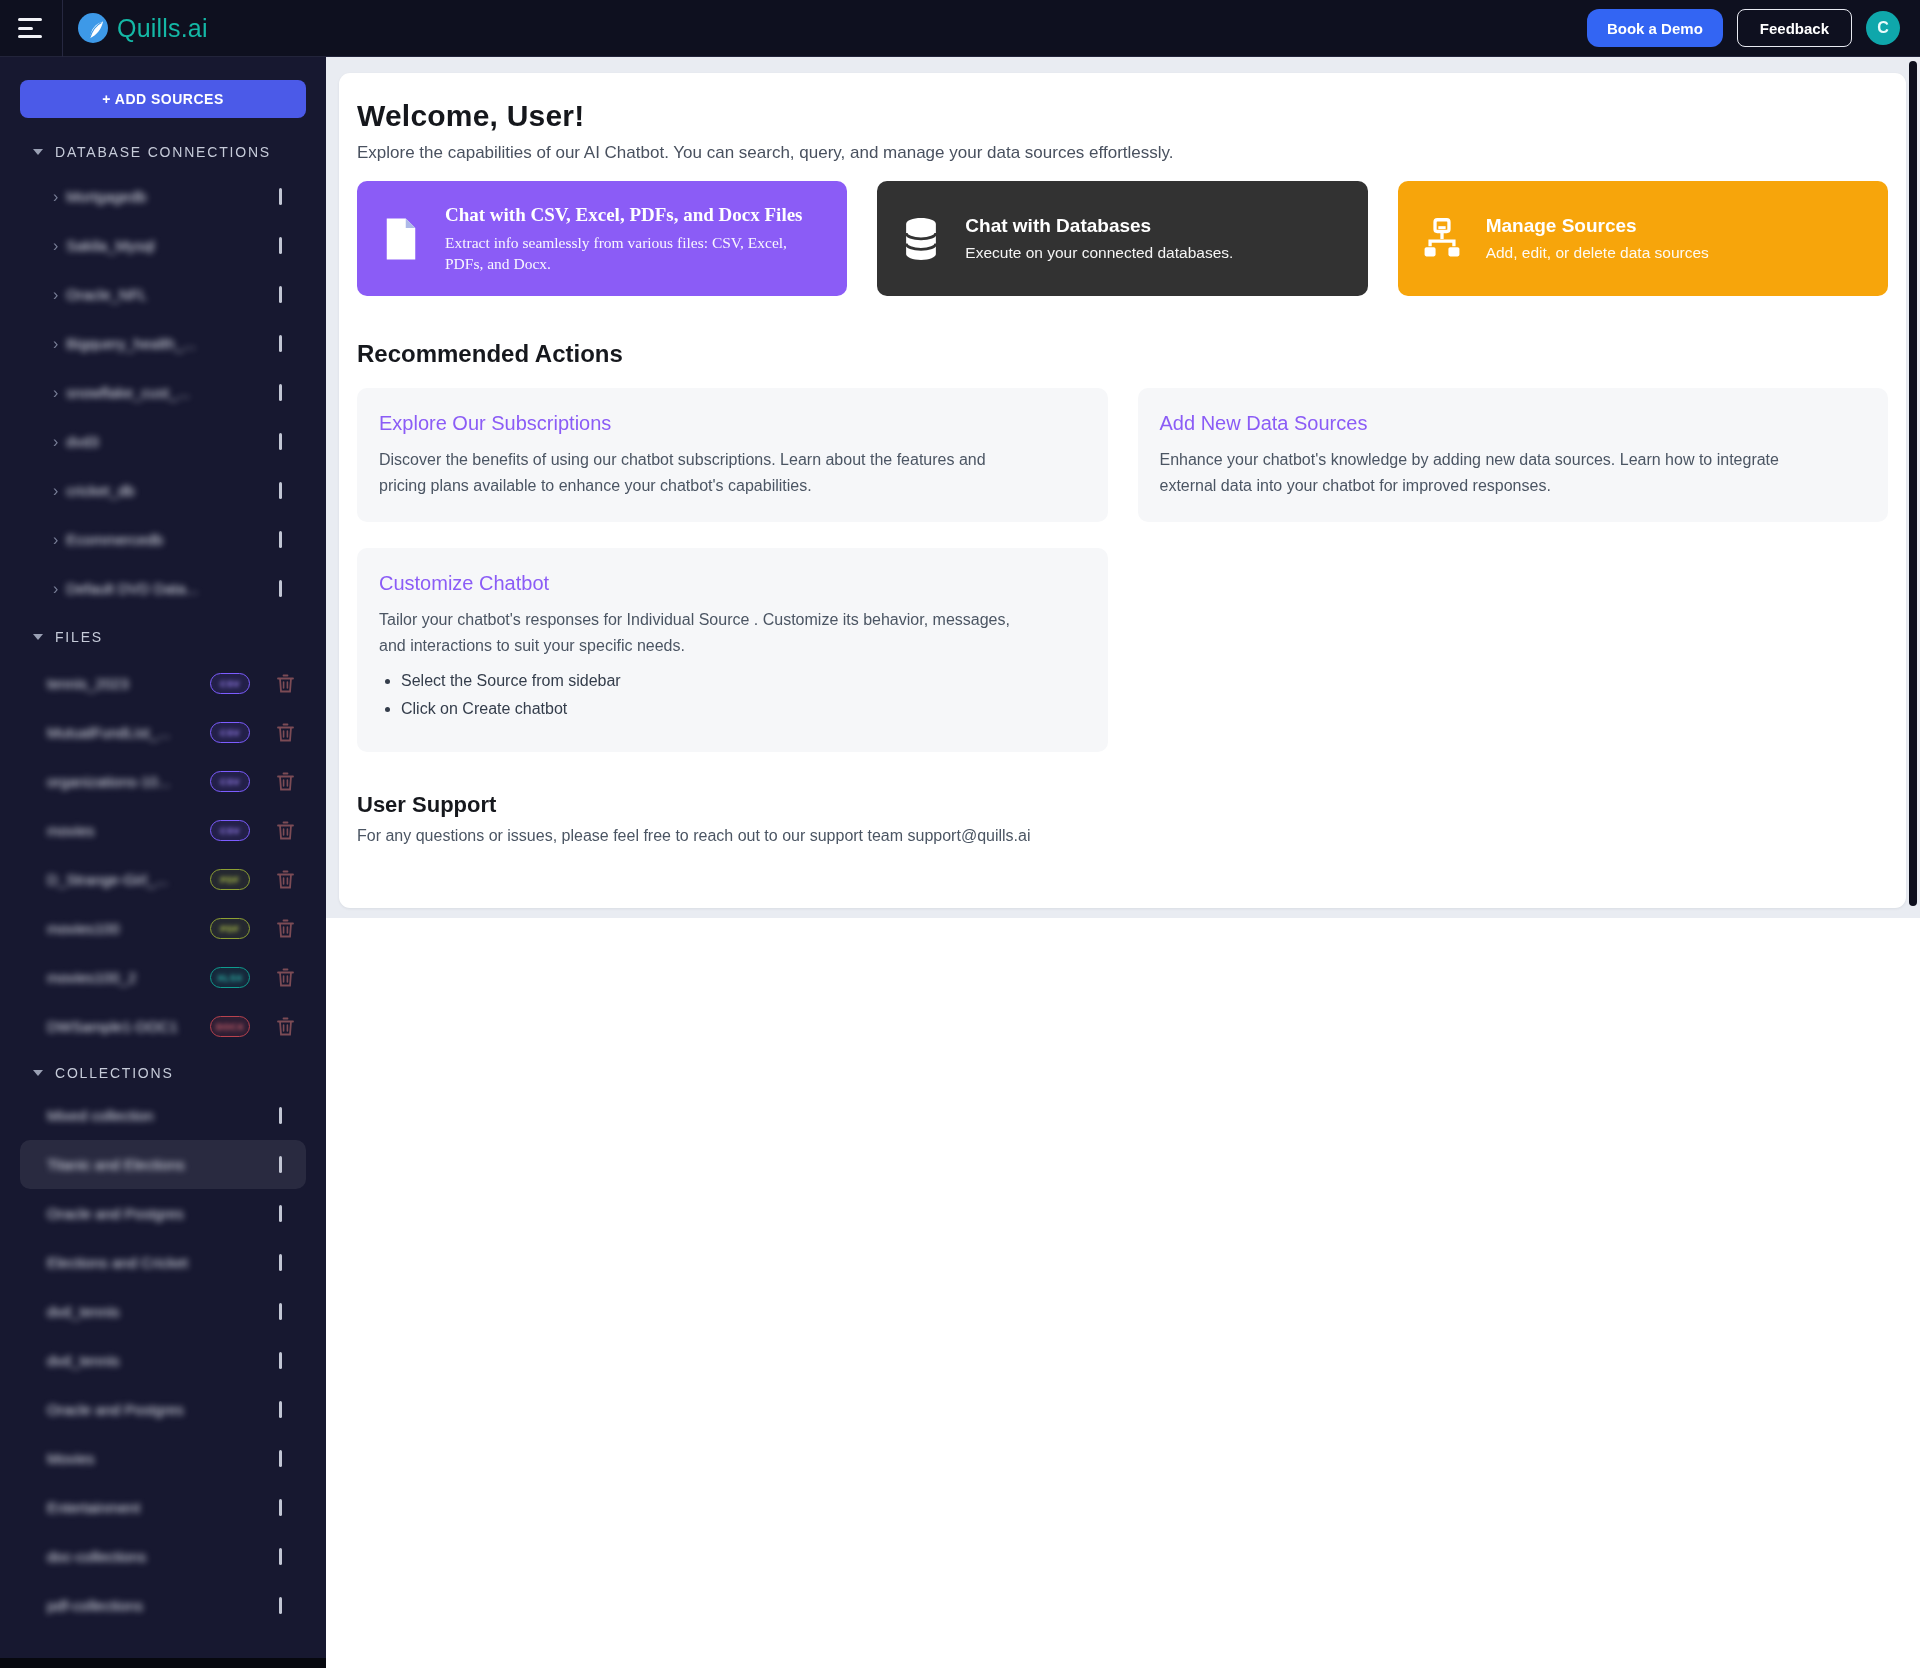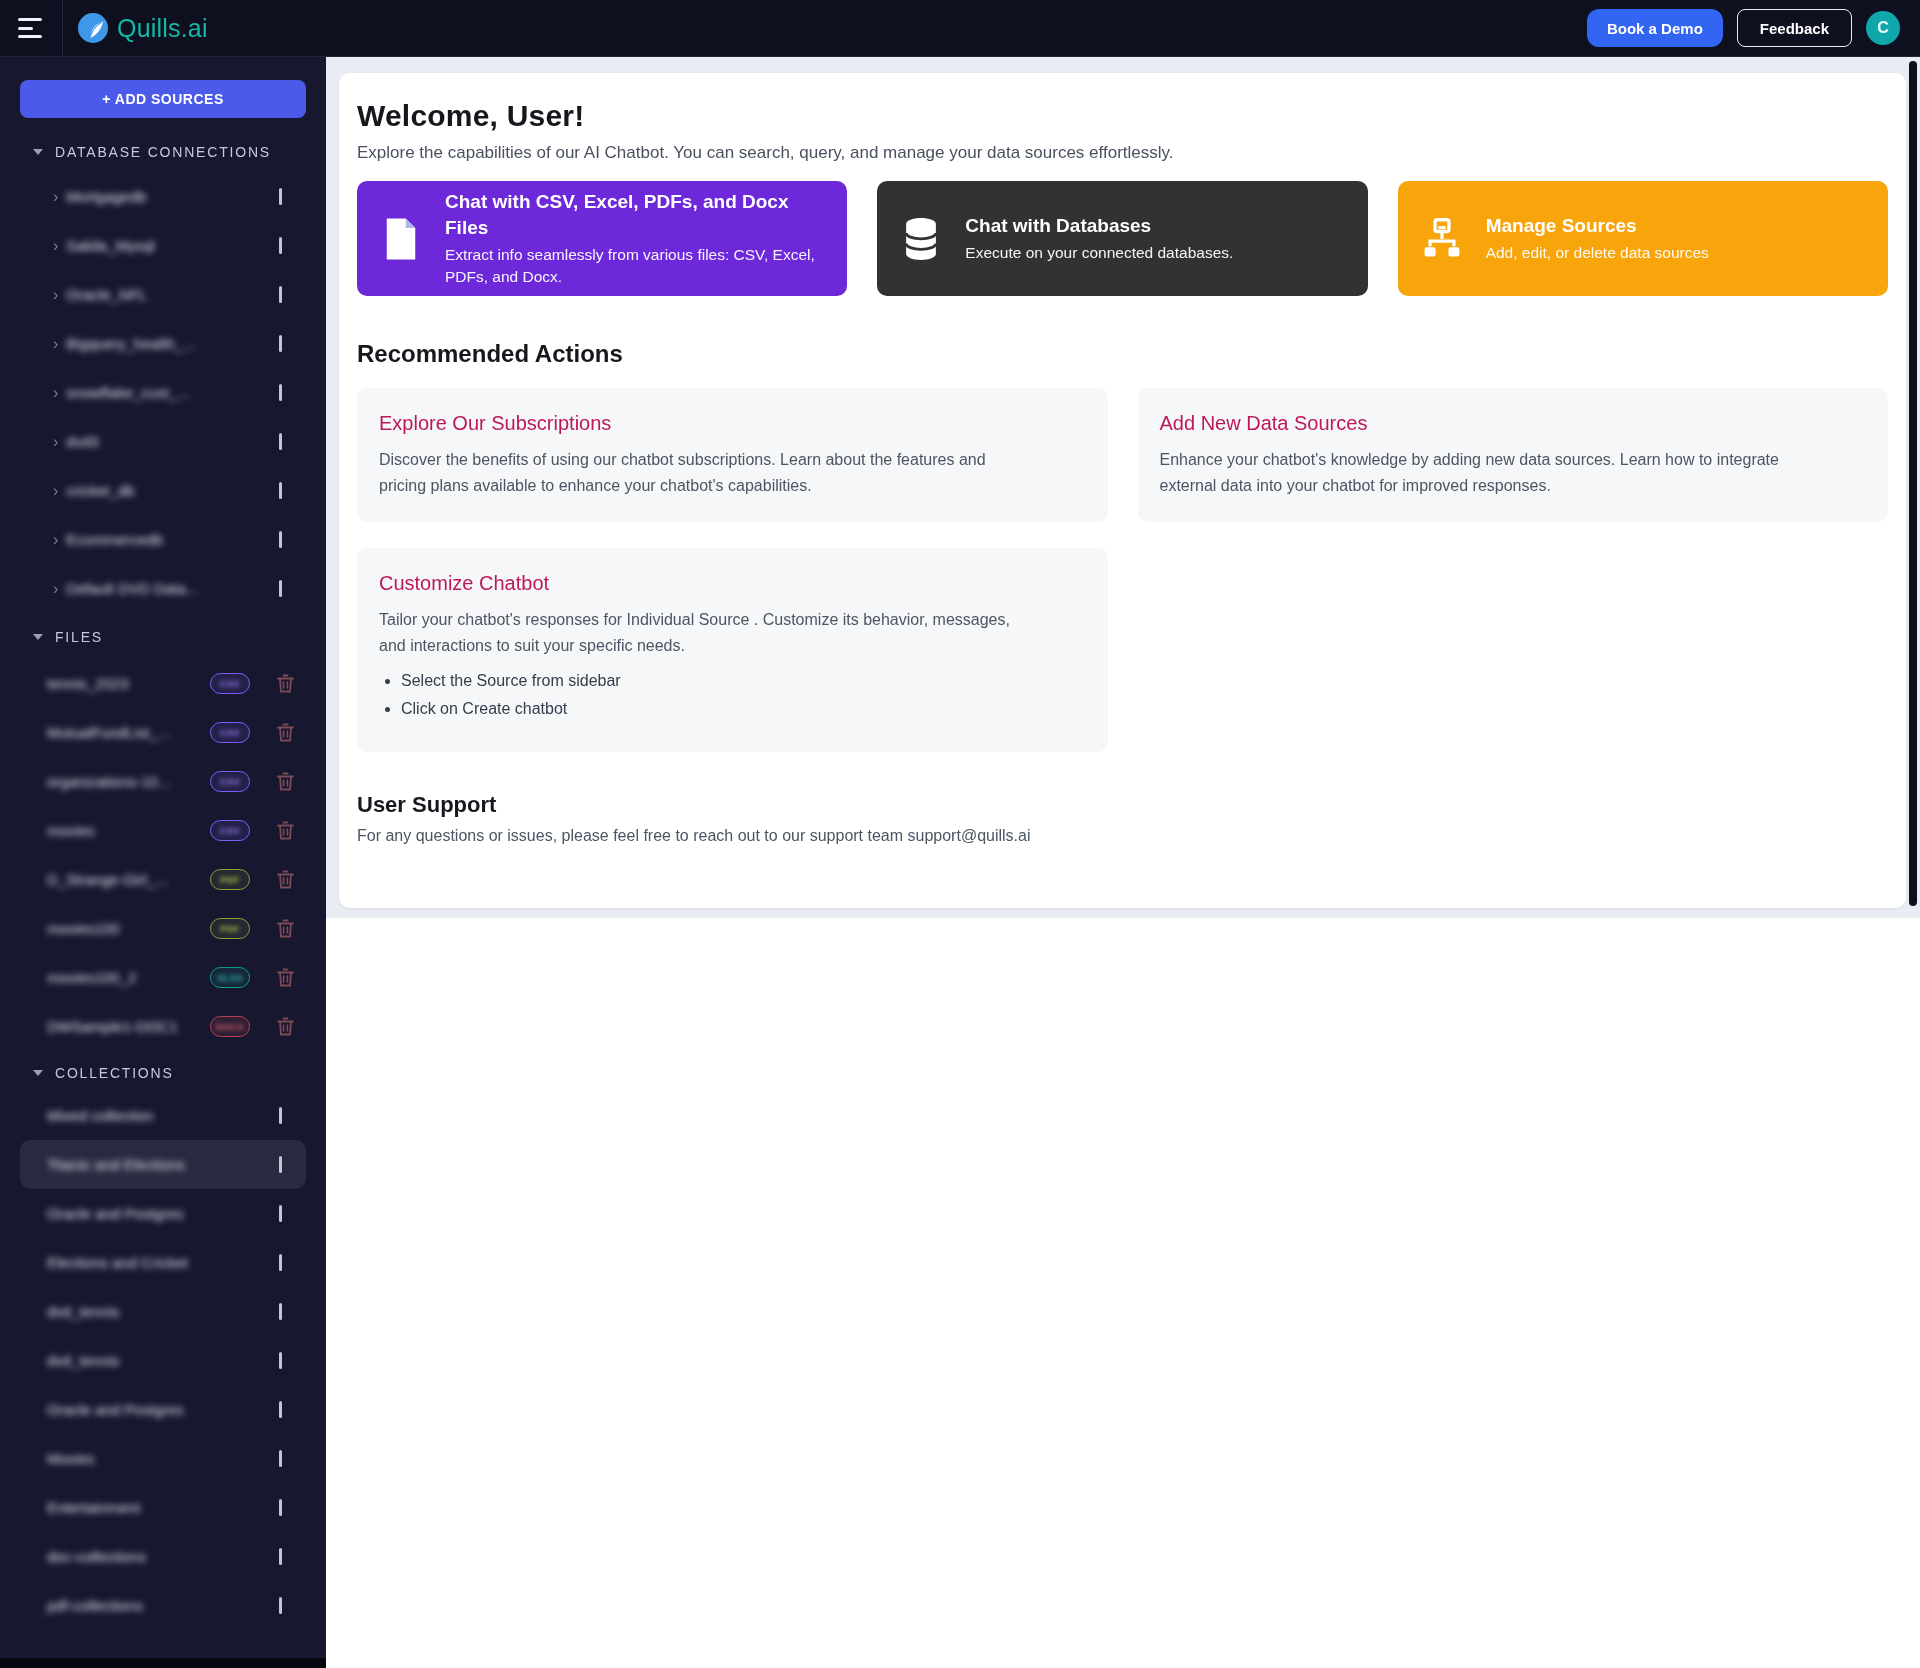--- a/index.html
+++ b/index.html
@@ -112,31 +112,31 @@
     padding:26px 18px 0 18px; z-index:12;
   }
   .welcome-title { font-size:30px; font-weight:700; color:#15171c; letter-spacing:.2px; }
   .welcome-sub { margin-top:10px; font-size:17px; color:#49515f; }
 
   .feature-row { display:flex; gap:30px; margin-top:18px; }
   .fcard {
     flex:1; height:115px; border-radius:10px; display:flex; align-items:center;
     padding:0 22px; gap:22px; cursor:pointer; color:#fff;
   }
-  .fcard.card-blue { background:#6d28d9; }
+  .fcard.card-blue { background:#8b5cf6;font-family:Liberation Serif, serif; }
   .fcard.card-dark { background:#323232; }
   .fcard.card-orange { background:#f7a50b; }
   .fcard .ic { flex:0 0 44px; height:48px; display:flex; align-items:center; justify-content:center; }
   .fcard .ft { font-size:19px; font-weight:700; line-height:1.35; }
   .fcard .fd { font-size:15.5px; margin-top:4px; line-height:1.4; opacity:.95; font-weight:400; }
 
   .rec-heading { margin-top:44px; font-size:24px; font-weight:700; color:#16181d; }
   .action-grid { margin-top:20px; display:grid; grid-template-columns:1fr 1fr; column-gap:30px; row-gap:26px; }
   .acard { background:#f6f7f9; border-radius:10px; padding:24px 22px; }
-  .acard .at { font-size:20px; font-weight:500; color:#be185d; }
+  .acard .at { font-size:20px; font-weight:500; color:#8b5cf6; }
   .acard .ab { margin-top:12px; font-size:16px; color:#4b5563; line-height:1.6; max-width:640px; }
   .acard ul { margin:14px 0 0 22px; }
   .acard li { font-size:16px; color:#343d4b; margin-bottom:10px; }
 
   .support-heading { margin-top:40px; font-size:22px; font-weight:700; color:#16181d; }
   .support-text { margin-top:9px; font-size:16px; color:#4b5563; }
 </style>
 </head>
 <body>
 

